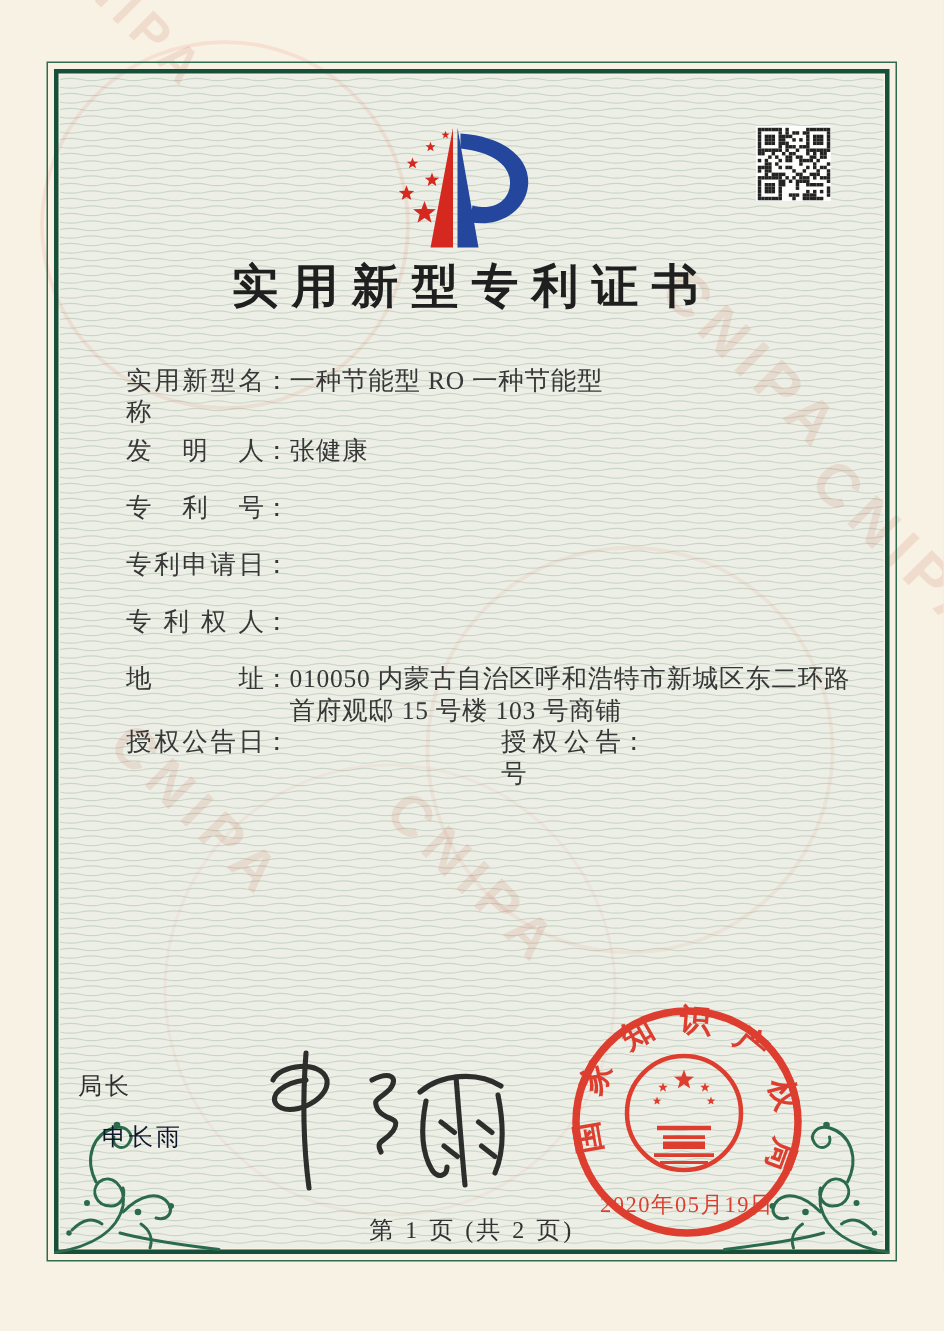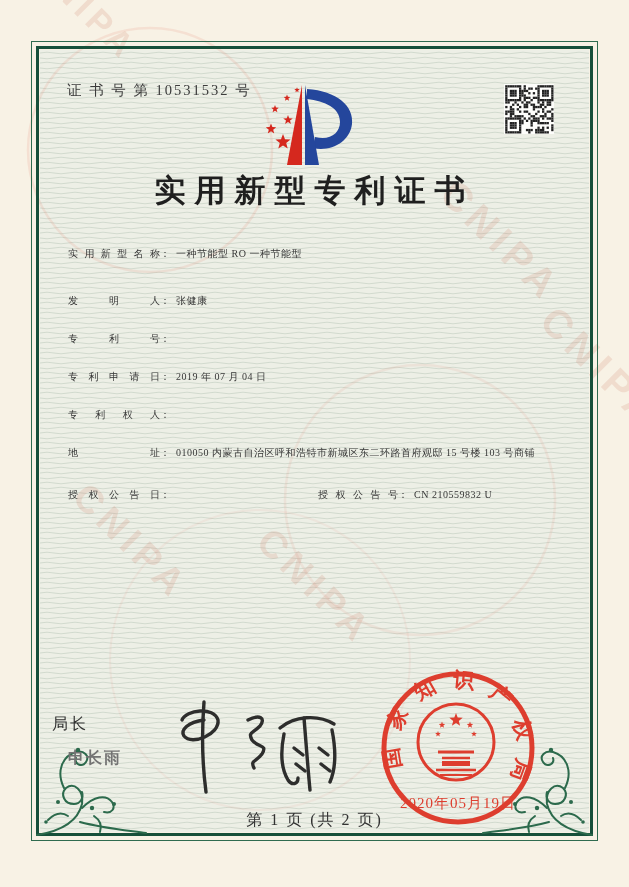--- a/index.html
+++ b/index.html
@@ -45,44 +45,44 @@
   #qr-svg{position:absolute;left:504px;top:84px;background:#fdfdfb;}
 
   .cert-title{
     position:absolute;left:0;right:0;top:170px;
     text-align:center;font-size:31px;font-weight:600;
     letter-spacing:9px;color:#1f1f1f;
   }
 
   
   .frow{
-    position:absolute;left:68px;right:58px;
+    position:absolute;left:84px;right:58px;
     display:flex;align-items:flex-start;
-    font-size:10px;color:#373737;line-height:21px;
+    font-size:17px;color:#373737;line-height:21px;
   }
   .flabel{
     display:inline-block;width:92px;flex:0 0 92px;
     text-align:justify;text-align-last:justify;
   }
   .fcolon{flex:0 0 16px;}
   .fvalue{letter-spacing:.5px;max-width:378px;}
   .grant-pair2{position:absolute;left:250px;top:0;display:flex;}
   .grant-pair2 .flabel{width:80px;flex:0 0 80px;}
 
   
   .paras{
     position:absolute;left:60px;width:512px;top:512px;
     font-size:14.5px;line-height:25px;color:#333;
     font-style:italic;
   }
   .paras p{margin:0;text-indent:2em;}
 
   
   .sig-title{position:absolute;left:52px;top:714px;font-size:16px;color:#2e2e2e;letter-spacing:2px;}
-  .sig-name{position:absolute;left:68px;top:748px;font-size:16px;color:#737373;letter-spacing:2px;font-weight:bold;}
+  .sig-name{position:absolute;left:68px;top:748px;font-size:16px;color:#0f172a;letter-spacing:2px;}
   #sig-svg{position:absolute;left:162px;top:690px;}
 
   
   #seal-svg{position:absolute;left:378px;top:668px;opacity:.92;}
 
   
   .page-info{
     position:absolute;left:0;right:0;top:810px;text-align:center;
     font-size:16px;letter-spacing:2px;color:#333;
   }
@@ -149,21 +149,20 @@
     </g>
     <g fill="#2c6a4c">
       <circle cx="58" cy="66" r="2.2"></circle>
         <circle cx="24" cy="60" r="2"></circle>
       <circle cx="44" cy="8" r="2.2"></circle>
         <circle cx="80" cy="62" r="2"></circle>
       <circle cx="12" cy="80" r="1.8"></circle>
     </g>
   </svg>
 
-  <div class="cert-no">证 书 号 第 10531532 号</div>
 
   <svg id="logo-svg" width="118" height="86" viewBox="0 0 110 86">
     <path d="M50,7 C80,9 97,24 95,42 C93,60 74,70 56,66 L58,55 C73,59 83,51 83,40 C83,26 68,19 50,17 Z" fill="#24469c"></path>
     <polygon points="45,3 45,83 30,83" fill="#d5281e"></polygon>
     <polygon points="48,3 62,83 48,83" fill="#24469c"></polygon>
     <g id="logo-stars" fill="#d5281e">
         <polygon points="26.0,52.0 28.0,57.3 33.6,57.5 29.2,61.0 30.7,66.5 26.0,63.4 21.3,66.5 22.8,61.0 18.4,57.5 24.0,57.3"></polygon>
         <polygon points="14.0,41.5 15.4,45.1 19.2,45.3 16.2,47.7 17.2,51.4 14.0,49.3 10.8,51.4 11.8,47.7 8.8,45.3 12.6,45.1"></polygon>
         <polygon points="31.0,33.0 32.2,36.3 35.8,36.5 33.0,38.6 33.9,42.0 31.0,40.1 28.1,42.0 29.0,38.6 26.2,36.5 29.8,36.3"></polygon>
         <polygon points="18.0,23.0 19.0,25.6 21.8,25.8 19.6,27.5 20.4,30.2 18.0,28.7 15.6,30.2 16.4,27.5 14.2,25.8 17.0,25.6"></polygon>
@@ -415,38 +414,36 @@
       <span class="fcolon">：</span>
       <span class="fvalue">张健康</span>
   </div>
   <div class="frow" style="top:328px">
     <span class="flabel">专利号</span>
       <span class="fcolon">：</span>
   </div>
   <div class="frow" style="top:366px">
     <span class="flabel">专利申请日</span>
       <span class="fcolon">：</span>
-      <span class="fvalue">2019 年 07 月 04 日</span>
   </div>
   <div class="frow" style="top:404px">
     <span class="flabel">专利权人</span>
       <span class="fcolon">：</span>
   </div>
   <div class="frow" style="top:442px">
     <span class="flabel">地址</span>
       <span class="fcolon">：</span>
       <span class="fvalue">010050 内蒙古自治区呼和浩特市新城区东二环路首府观邸 15 号楼 103 号商铺</span>
   </div>
   <div class="frow" style="top:484px">
     <span class="flabel">授权公告日</span>
       <span class="fcolon">：</span>
     <span class="grant-pair2">
       <span class="flabel">授权公告号</span>
         <span class="fcolon">：</span>
-        <span class="fvalue">CN 210559832 U</span>
     </span>
   </div>
 
 
   <div class="sig-title">局长</div>
   <div class="sig-name">申长雨</div>
   <svg id="sig-svg" width="210" height="110" viewBox="0 0 210 110">
     <g fill="none" stroke="#1a1a1a" stroke-width="3.4" stroke-linecap="round" opacity=".9">
       <path d="M42,12 C40,38 40,72 44,102"></path>
       <path d="M20,30 C24,20 52,16 56,30 C58,44 30,56 22,46 C18,40 26,32 42,30"></path>

